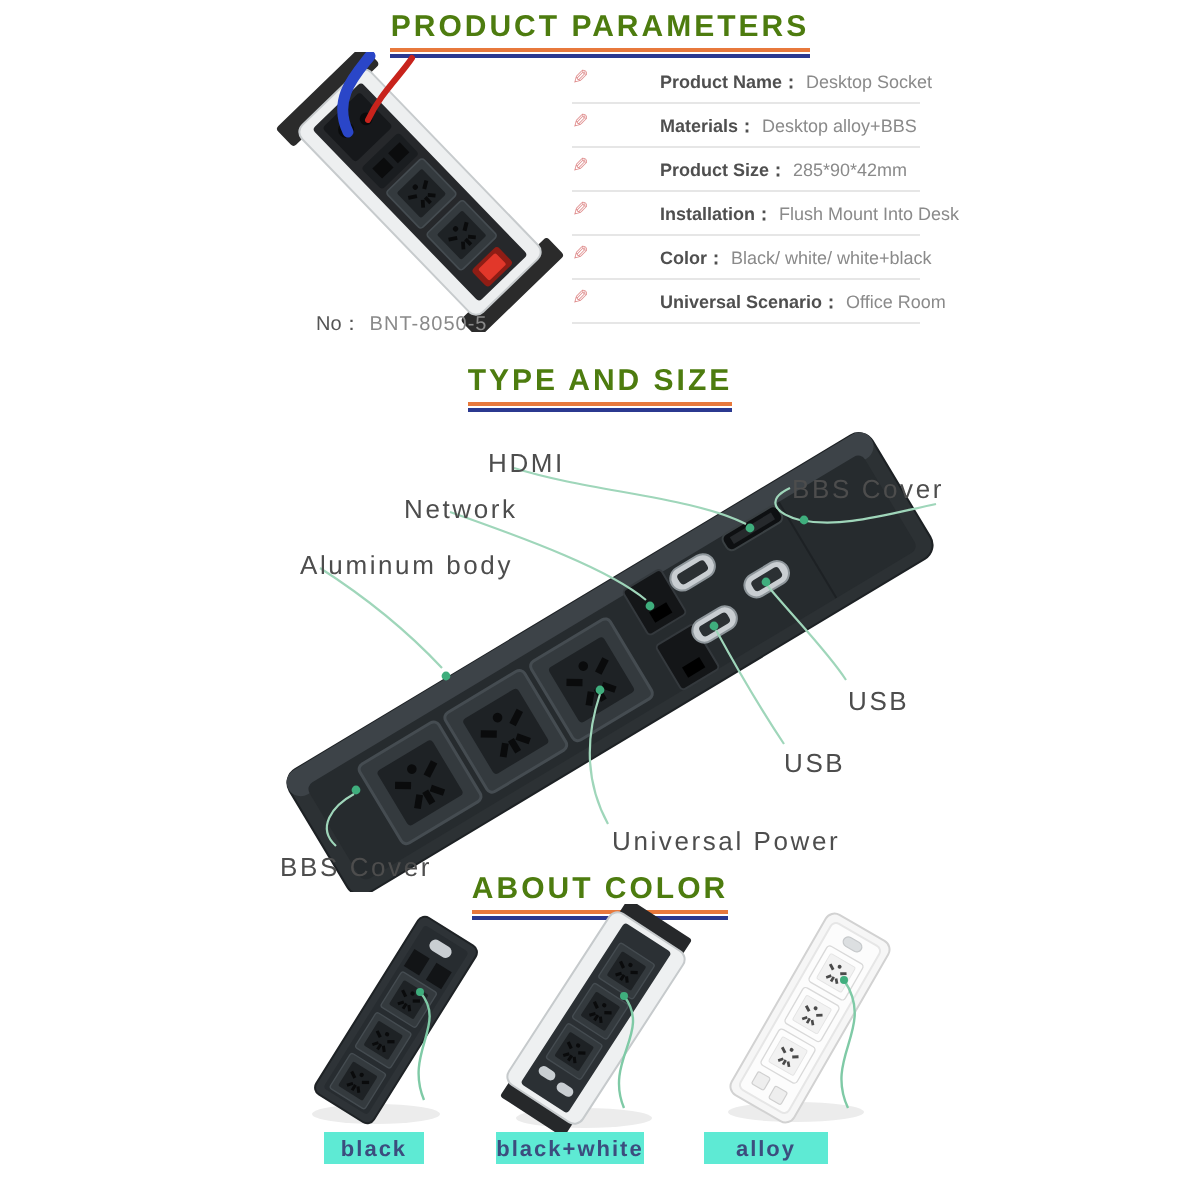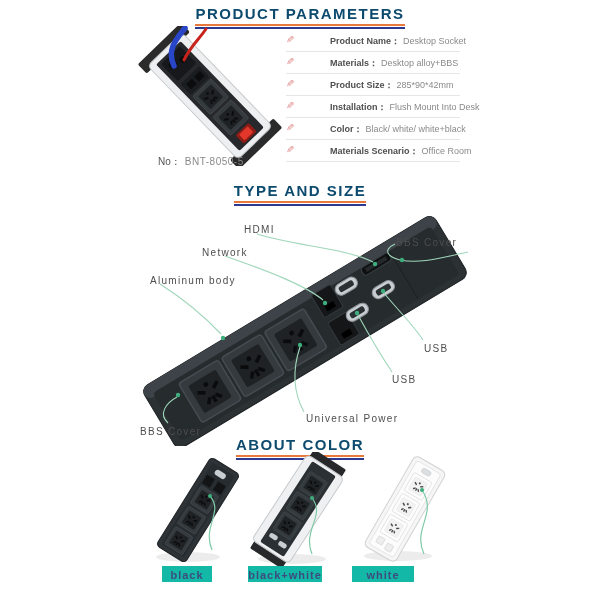--- a/index.html
+++ b/index.html
@@ -1,20 +1,20 @@
 <!DOCTYPE html>
 <html><head>
 <meta charset="utf-8">
 <style>
   html,body{margin:0;padding:0;background:#fff;}
   .page{position:relative;width:600px;height:600px;background:#ffffff;overflow:hidden;
         font-family:"Liberation Sans",sans-serif;}
   
   .heading{position:absolute;left:0;width:600px;text-align:center;margin:0;
-           font-size:15px;font-weight:bold;letter-spacing:1.5px;color:#0c4a6e;}
+           font-size:15px;font-weight:bold;letter-spacing:1.5px;color:#4d7c0f;}
   .h-out{display:inline-block;border-bottom:2px solid #2b3990;padding-bottom:1px;}
   .h-in{display:inline-block;border-bottom:2px solid #e8793c;padding-bottom:2px;}
   .heading.hp{top:5px;}
   .heading.ht{top:182px;}
   .heading.hc{top:436px;}
   
   .photo{position:absolute;left:128px;top:26px;}
   
   .params{position:absolute;left:286px;top:36px;width:174px;}
   .param-row{position:relative;padding:0 0 5px 14px;margin-bottom:6px;
@@ -22,35 +22,35 @@
   .pencil-icon{position:absolute;left:0;top:-1px;color:#e09090;font-size:10px;
                display:inline-block;transform:scaleX(-1);}
   .p-label{color:#4f4f4f;font-weight:bold;margin-right:3px;padding-left:30px;}
   .p-value{color:#8a8a8a;}
   .model-no{position:absolute;left:158px;top:155px;font-size:10px;white-space:nowrap;}
   .m-label{color:#555555;margin-right:4px;}
   .m-value{color:#8a8a8a;letter-spacing:0.5px;}
   
   .diagram{position:absolute;left:130px;top:210px;width:340px;height:236px;}
   .diagram-svg{position:absolute;left:0;top:0;}
-  .dlabel{position:absolute;font-size:10px;color:#4d4d4d;letter-spacing:1.3px;white-space:nowrap;}
+  .dlabel{position:absolute;font-size:13px;color:#4d4d4d;letter-spacing:1.3px;white-space:nowrap;}
   .dl-hdmi{left:114px;top:14px;}
   .dl-network{left:72px;top:37px;}
   .dl-aluminum{left:20px;top:65px;}
   .dl-bbs-top{left:266px;top:27px;}
   .dl-usb1{left:294px;top:133px;}
   .dl-usb2{left:262px;top:164px;}
   .dl-power{left:176px;top:203px;}
   .dl-bbs-bottom{left:10px;top:216px;}
   
   .fig{position:absolute;}
   .fig-black{left:148px;top:456px;}
   .fig-bw{left:246px;top:452px;}
   .fig-white{left:350px;top:456px;}
-  .color-label{position:absolute;top:566px;height:13px;padding-top:3px;background:#14b8a6;
+  .color-label{position:absolute;top:566px;height:13px;padding-top:3px;background:#5eead4;
                text-align:center;font-size:11px;font-weight:bold;letter-spacing:1px;color:#3c4d7e;}
   .cl-black{left:162px;width:50px;}
   .cl-bw{left:248px;width:74px;}
   .cl-white{left:352px;width:62px;}
 </style>
 </head>
 <body>
 
 <div class="page">
 
@@ -123,21 +123,21 @@
     <div class="param-row">
       <span class="pencil-icon">✎</span>
       <span class="p-label">Installation：</span><span class="p-value">Flush Mount Into Desk</span>
     </div>
     <div class="param-row">
       <span class="pencil-icon">✎</span>
       <span class="p-label">Color：</span><span class="p-value">Black/ white/ white+black</span>
     </div>
     <div class="param-row">
       <span class="pencil-icon">✎</span>
-      <span class="p-label">Materials Scenario：</span><span class="p-value">Office Room</span>
+      <span class="p-label">Universal Scenario：</span><span class="p-value">Office Room</span>
     </div>
   </div>
 
   <div class="model-no">
     <span class="m-label">No：</span><span class="m-value">BNT-8050-5</span>
   </div>
 
   <h2 class="heading ht">
     <span class="h-out"><span class="h-in">TYPE AND SIZE</span></span>
   </h2>
@@ -250,15 +250,15 @@
       <use href="#wsock" transform="translate(0,22) scale(0.45)"></use>
       <rect x="-9" y="36" width="7" height="7" rx="1" fill="#eeeeee" stroke="#cfcfcf" stroke-width="0.6"></rect>
       <rect x="2" y="38" width="7" height="7" rx="1" fill="#eeeeee" stroke="#cfcfcf" stroke-width="0.6"></rect>
     </g>
     <path d="M72,34 C88,58 62,72 74,98" stroke="#7fcaa6" stroke-width="1.2" fill="none"></path>
     <circle cx="72" cy="34" r="2" fill="#3fae7d"></circle>
   </svg>
 
   <div class="color-label cl-black">black</div>
   <div class="color-label cl-bw">black+white</div>
-  <div class="color-label cl-white">white</div>
+  <div class="color-label cl-white">alloy</div>
 
 </div>
 
 </body></html>

